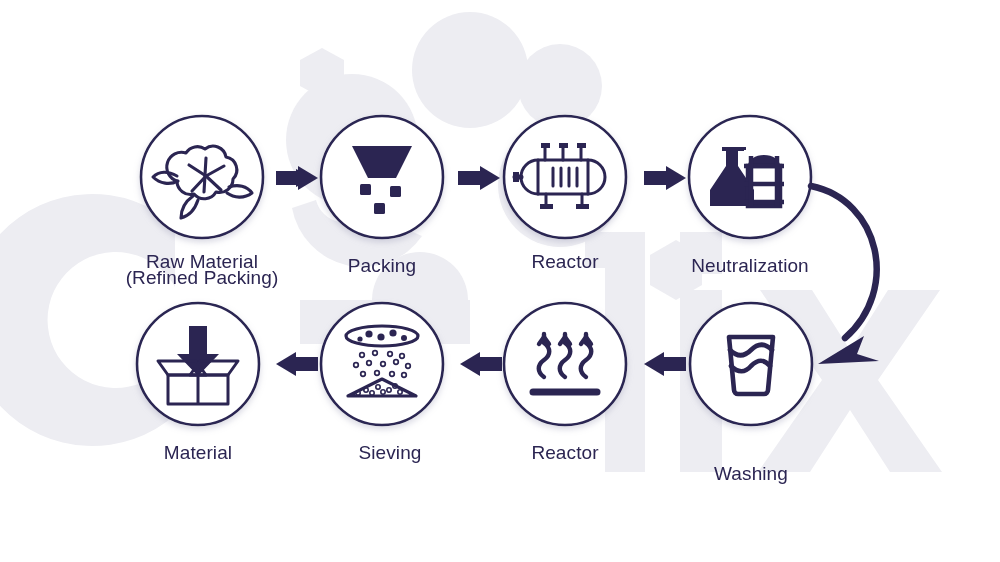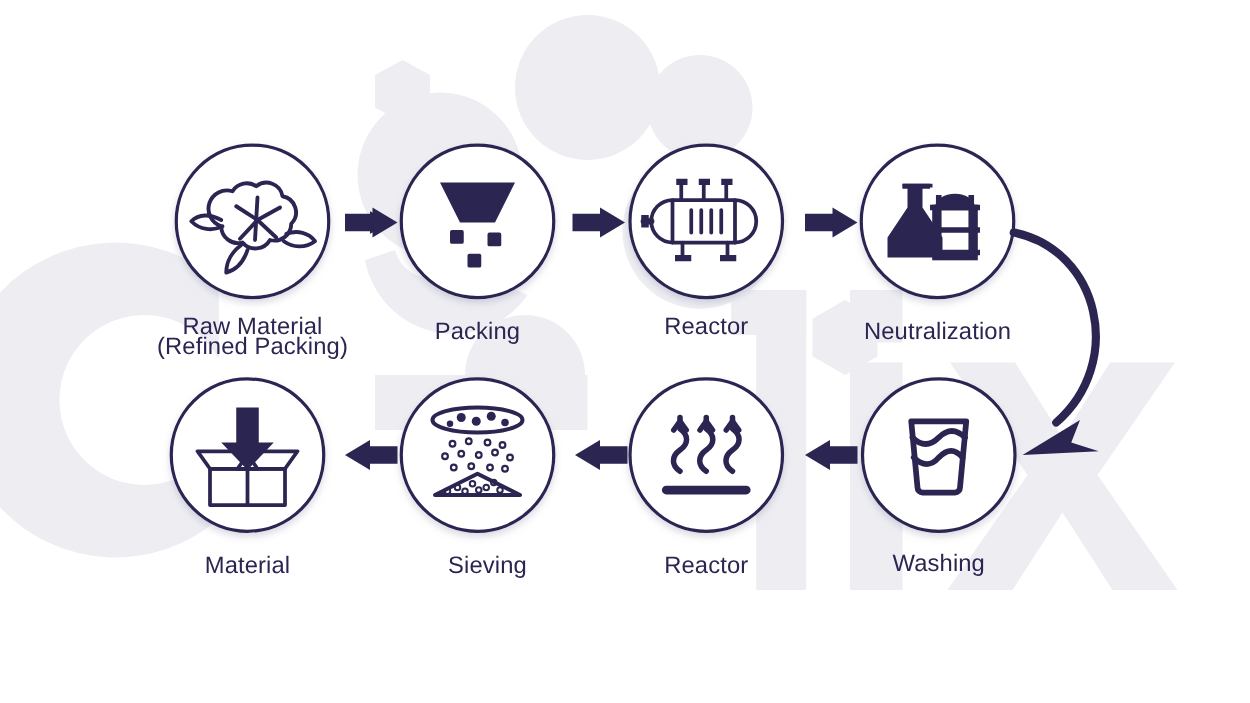--- a/index.html
+++ b/index.html
@@ -290,21 +290,21 @@
   </div>
 
   <div class="node-label" style="left:565px; top:254px;">
     <span>Reactor</span>
   </div>
 
   <div class="node-label" style="left:750px; top:258px;">
     <span>Neutralization</span>
   </div>
 
-  <div class="node-label" style="left:751px; top:444px;">
+  <div class="node-label" style="left:751px; top:466px;">
     <span>Washing</span>
   </div>
 
   <div class="node-label" style="left:565px; top:445px;">
     <span>Reactor</span>
   </div>
 
   <div class="node-label" style="left:390px; top:445px;">
     <span>Sieving</span>
   </div>

